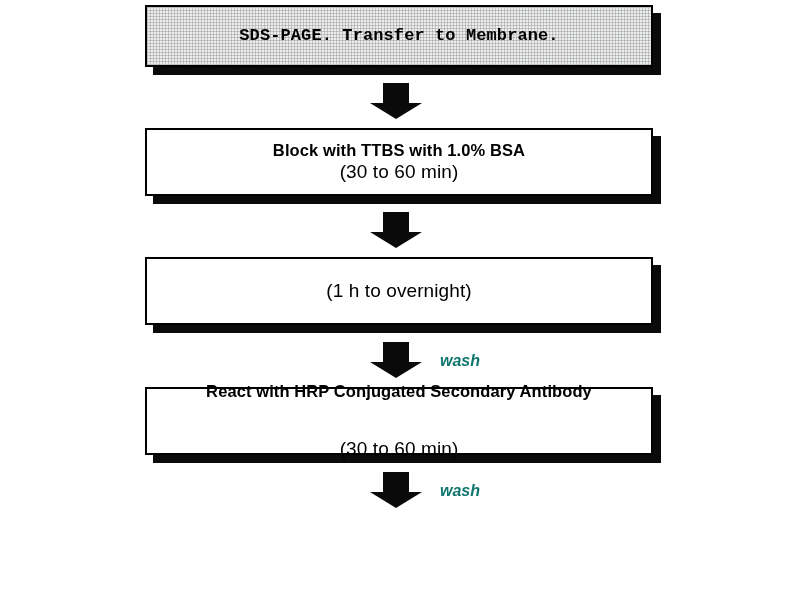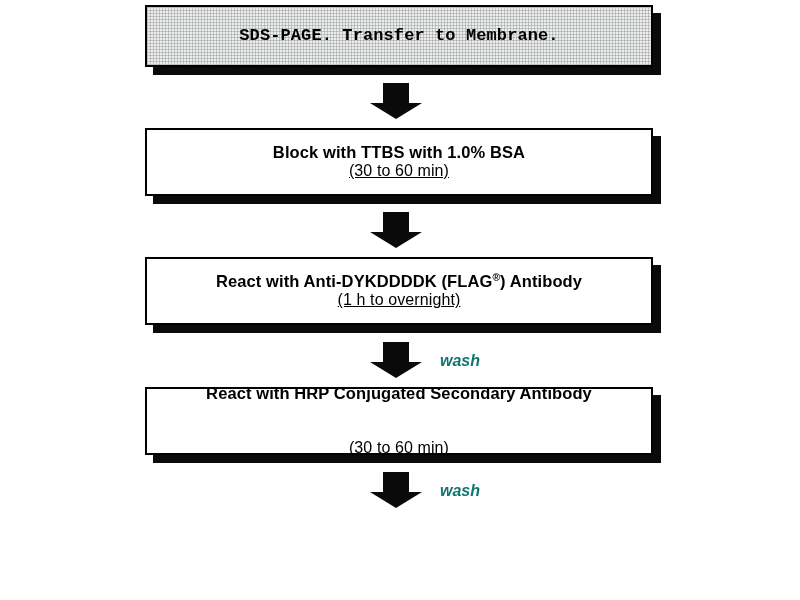--- a/index.html
+++ b/index.html
@@ -43,23 +43,22 @@
     line-height: 1.18;
     white-space: nowrap;
   }
   .line-primary {
     font-weight: bold;
     font-size: 16.5px;
     letter-spacing: 0.1px;
   }
   .line-secondary {
     font-weight: normal;
-    font-size: 16px;
+    font-size: 19px;
     letter-spacing: 0.1px;
-    text-decoration: underline;
   }
 
   
   .sup {
     font-size: 0.62em;
     vertical-align: super;
     line-height: 0;
   }
 
   
@@ -156,21 +155,20 @@
     <span class="step-line line-primary">Block with TTBS with 1.0% BSA</span>
     <span class="step-line line-secondary">(30 to 60 min)</span>
   </div>
 
   <div class="arrow" id="arrow-2">
     <span class="shaft"></span>
     <span class="head"></span>
   </div>
 
   <div class="step-box" id="box-primary">
-    <span class="step-line line-primary"><span>React with Anti-DYKDDDDK (FLAG</span><span class="sup">®</span><span>) Antibody</span></span>
     <span class="step-line line-secondary">(1 h to overnight)</span>
   </div>
 
   <div class="arrow" id="arrow-3">
     <span class="shaft"></span>
     <span class="head"></span>
   </div>
   <span class="wash-label" id="wash-1">wash</span>
 
   <div class="step-box" id="box-secondary">

